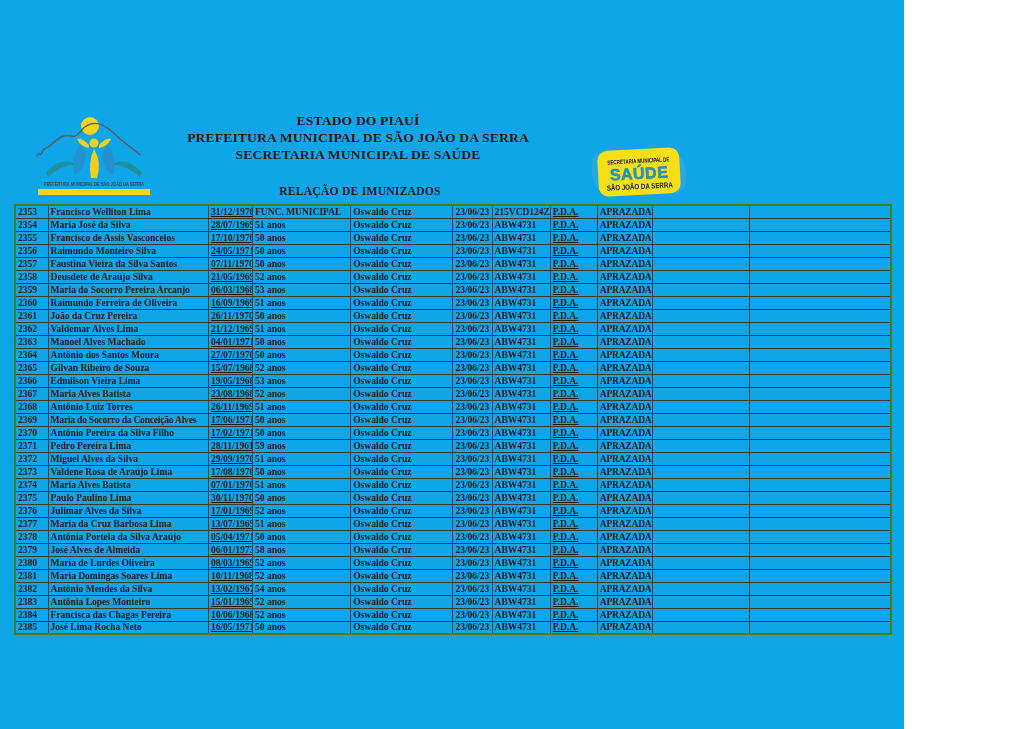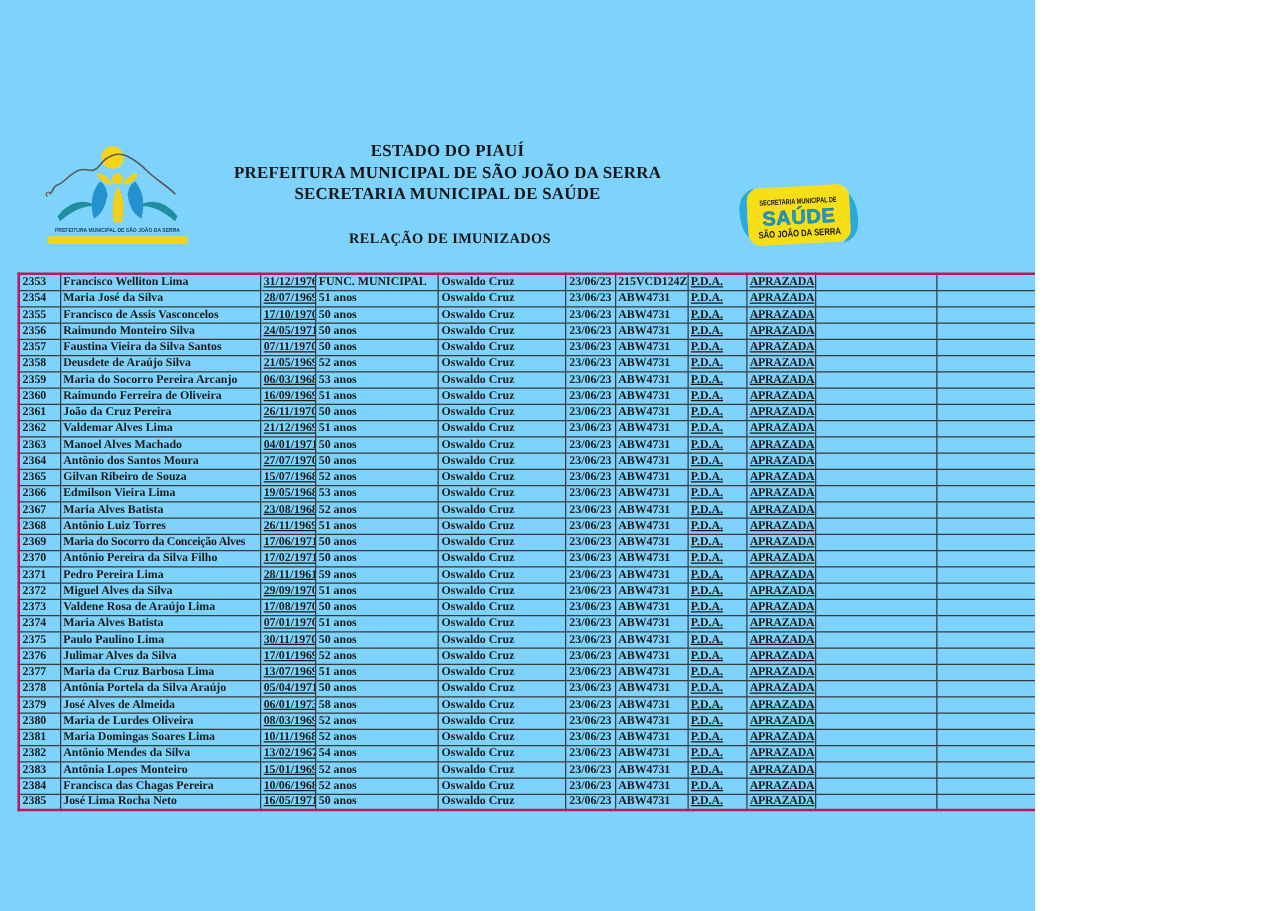--- a/index.html
+++ b/index.html
@@ -1,61 +1,61 @@
 <!DOCTYPE html>
 <html><head>
 <meta charset="utf-8">
 <style>
   * { margin:0; padding:0; box-sizing:border-box; }
   html,body { background:#ffffff; }
   .sheet {
-    position:relative; width:828px; height:729px; background:#7dd3fc;
+    position:relative; width:904px; height:729px; background:#0ea5e9;
     font-family:"Liberation Serif", serif; overflow:hidden;
   }
 
   
   .titles {
     position:absolute; left:148px; top:112px; width:420px;
     text-align:center; font:700 13.5px/17px "Liberation Serif", serif;
     color:#151515; letter-spacing:.2px;
   }
   .subtitle {
     position:absolute; left:200px; top:185px; width:320px;
     text-align:center; font:700 11.5px "Liberation Serif", serif;
     color:#151515; letter-spacing:.3px;
   }
   .logo-left  { position:absolute; left:34px;  top:111px; width:122px; height:86px; }
   .logo-right { position:absolute; left:586px; top:145px; width:106px; height:55px; }
 
   
   table.roster {
-    position:absolute; left:14px; top:218px;
+    position:absolute; left:14px; top:204px;
     border-collapse:collapse; table-layout:fixed; width:878px;
-    border:2px solid #be185d;
+    border:2px solid #4d7c0f;
   }
   table.roster td {
     border:1px solid #3a3a3a; height:13px; vertical-align:middle;
     font:700 9.5px "Liberation Serif", serif; color:#191919;
     white-space:nowrap; overflow:hidden; padding:0 1px 0 2px;
   }
   td.c0 { width:33px; }
   td.c1 { width:160px; padding-left:5px; }
   td.c2 { width:44px;text-decoration:underline; }
   td.c3 { width:98px; }
   td.c4 { width:102px; padding-left:4px; }
   td.c5 { width:39px; }
   td.c6 { width:58px; }
   td.c7 { width:47px; padding-left:4px;text-decoration:underline; }
   td.c8 { width:55px; padding-left:5px; }
   td.c9 { width:97px; }
   td.c10{ width:141px; }
   td.tight { font-size:8px; letter-spacing:-.2px; }
   td.status {
     font:700 italic 8.5px "Liberation Sans", sans-serif;
-    text-decoration:underline; color:#121212; letter-spacing:-.2px;
+    color:#121212; letter-spacing:-.2px;
   }
 </style>
 </head>
 <body>
 
 <div class="sheet">
 
   <svg class="logo-left" viewBox="0 0 122 86" xmlns="http://www.w3.org/2000/svg">
 
     <circle cx="56" cy="15" r="9" fill="#f6d41c"></circle>

